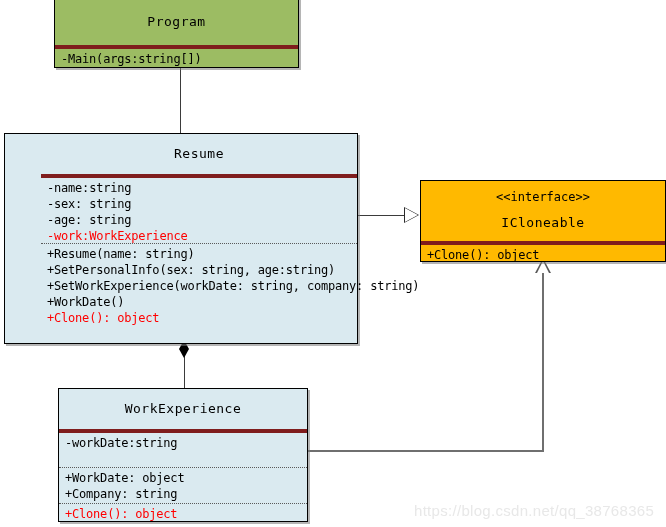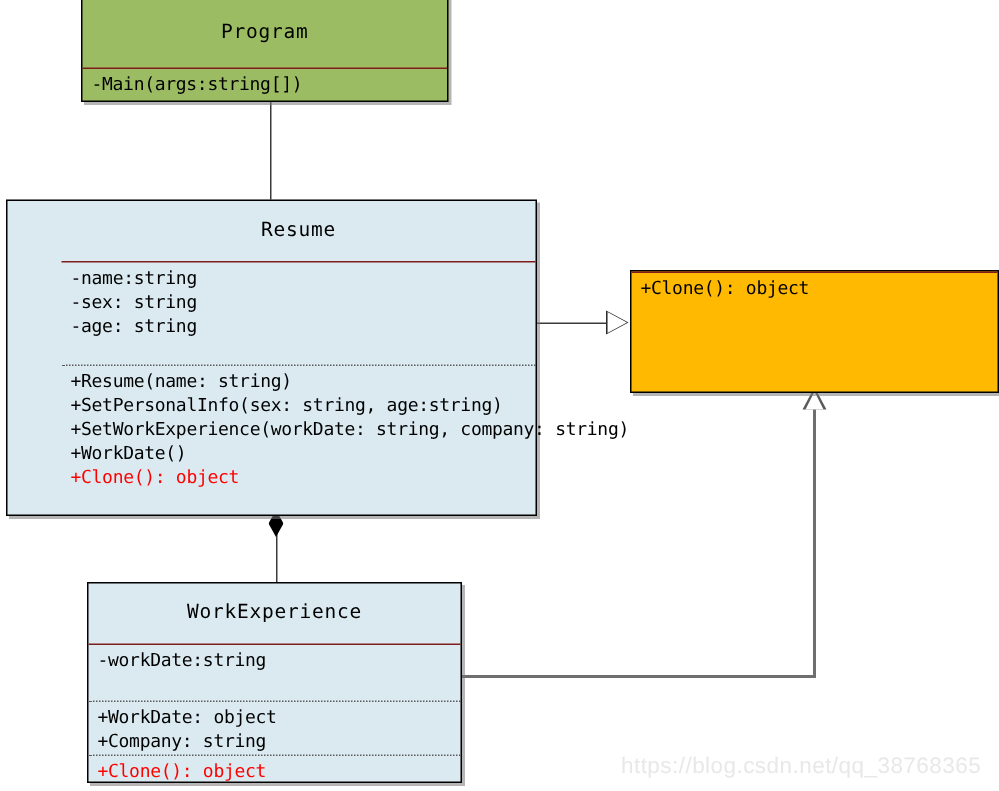--- a/index.html
+++ b/index.html
@@ -40,21 +40,21 @@
     align-items: center;
     justify-content: center;
     box-sizing: border-box;
     width: 100%;
   }
   .uml-title .stereotype {
     font-size: 12px;
     letter-spacing: 0;
   }
 
-  .sep-solid  { border-top: 1px solid #7f1d1d; }
+  .sep-solid  { border-top: 4px solid #7f1d1d; }
   .sep-dotted { border-top: 1px dotted #5a5a5a; }
 
   .uml-compartment {
     box-sizing: border-box;
     padding: 2px 0 2px 6px;
     width: 100%;
   }
   .uml-compartment .row {
     font-size: 12px;
     line-height: 16px;
@@ -156,31 +156,36 @@
   </div>
 
   <div class="uml-box blue" style="left:4px; top:133px; width:354px; height:211px;padding-left:36px;">
     <div class="uml-title" style="height:40px;">
       <span>Resume</span>
     </div>
     <div class="uml-compartment sep-solid" style="height:69px;">
       <div class="row">-name:string</div>
       <div class="row">-sex: string</div>
       <div class="row">-age: string</div>
+      <div class="row red">-work:WorkExperience</div>
     </div>
     <div class="uml-compartment sep-dotted" style="height:100px;">
       <div class="row">+Resume(name: string)</div>
       <div class="row">+SetPersonalInfo(sex: string, age:string)</div>
       <div class="row">+SetWorkExperience(workDate: string, company: string)</div>
       <div class="row">+WorkDate()</div>
       <div class="row red">+Clone(): object</div>
     </div>
   </div>
 
   <div class="uml-box orange" style="left:420px; top:180px; width:246px; height:82px;">
+    <div class="uml-title" style="height:60px; gap:10px;">
+      <span class="stereotype">&lt;&lt;interface&gt;&gt;</span>
+      <span>ICloneable</span>
+    </div>
     <div class="uml-compartment sep-solid" style="height:21px;">
       <div class="row">+Clone(): object</div>
     </div>
   </div>
 
   <div class="uml-box blue" style="left:58px; top:388px; width:250px; height:134px;">
     <div class="uml-title" style="height:40px;">
       <span>WorkExperience</span>
     </div>
     <div class="uml-compartment sep-solid" style="height:38px;">

